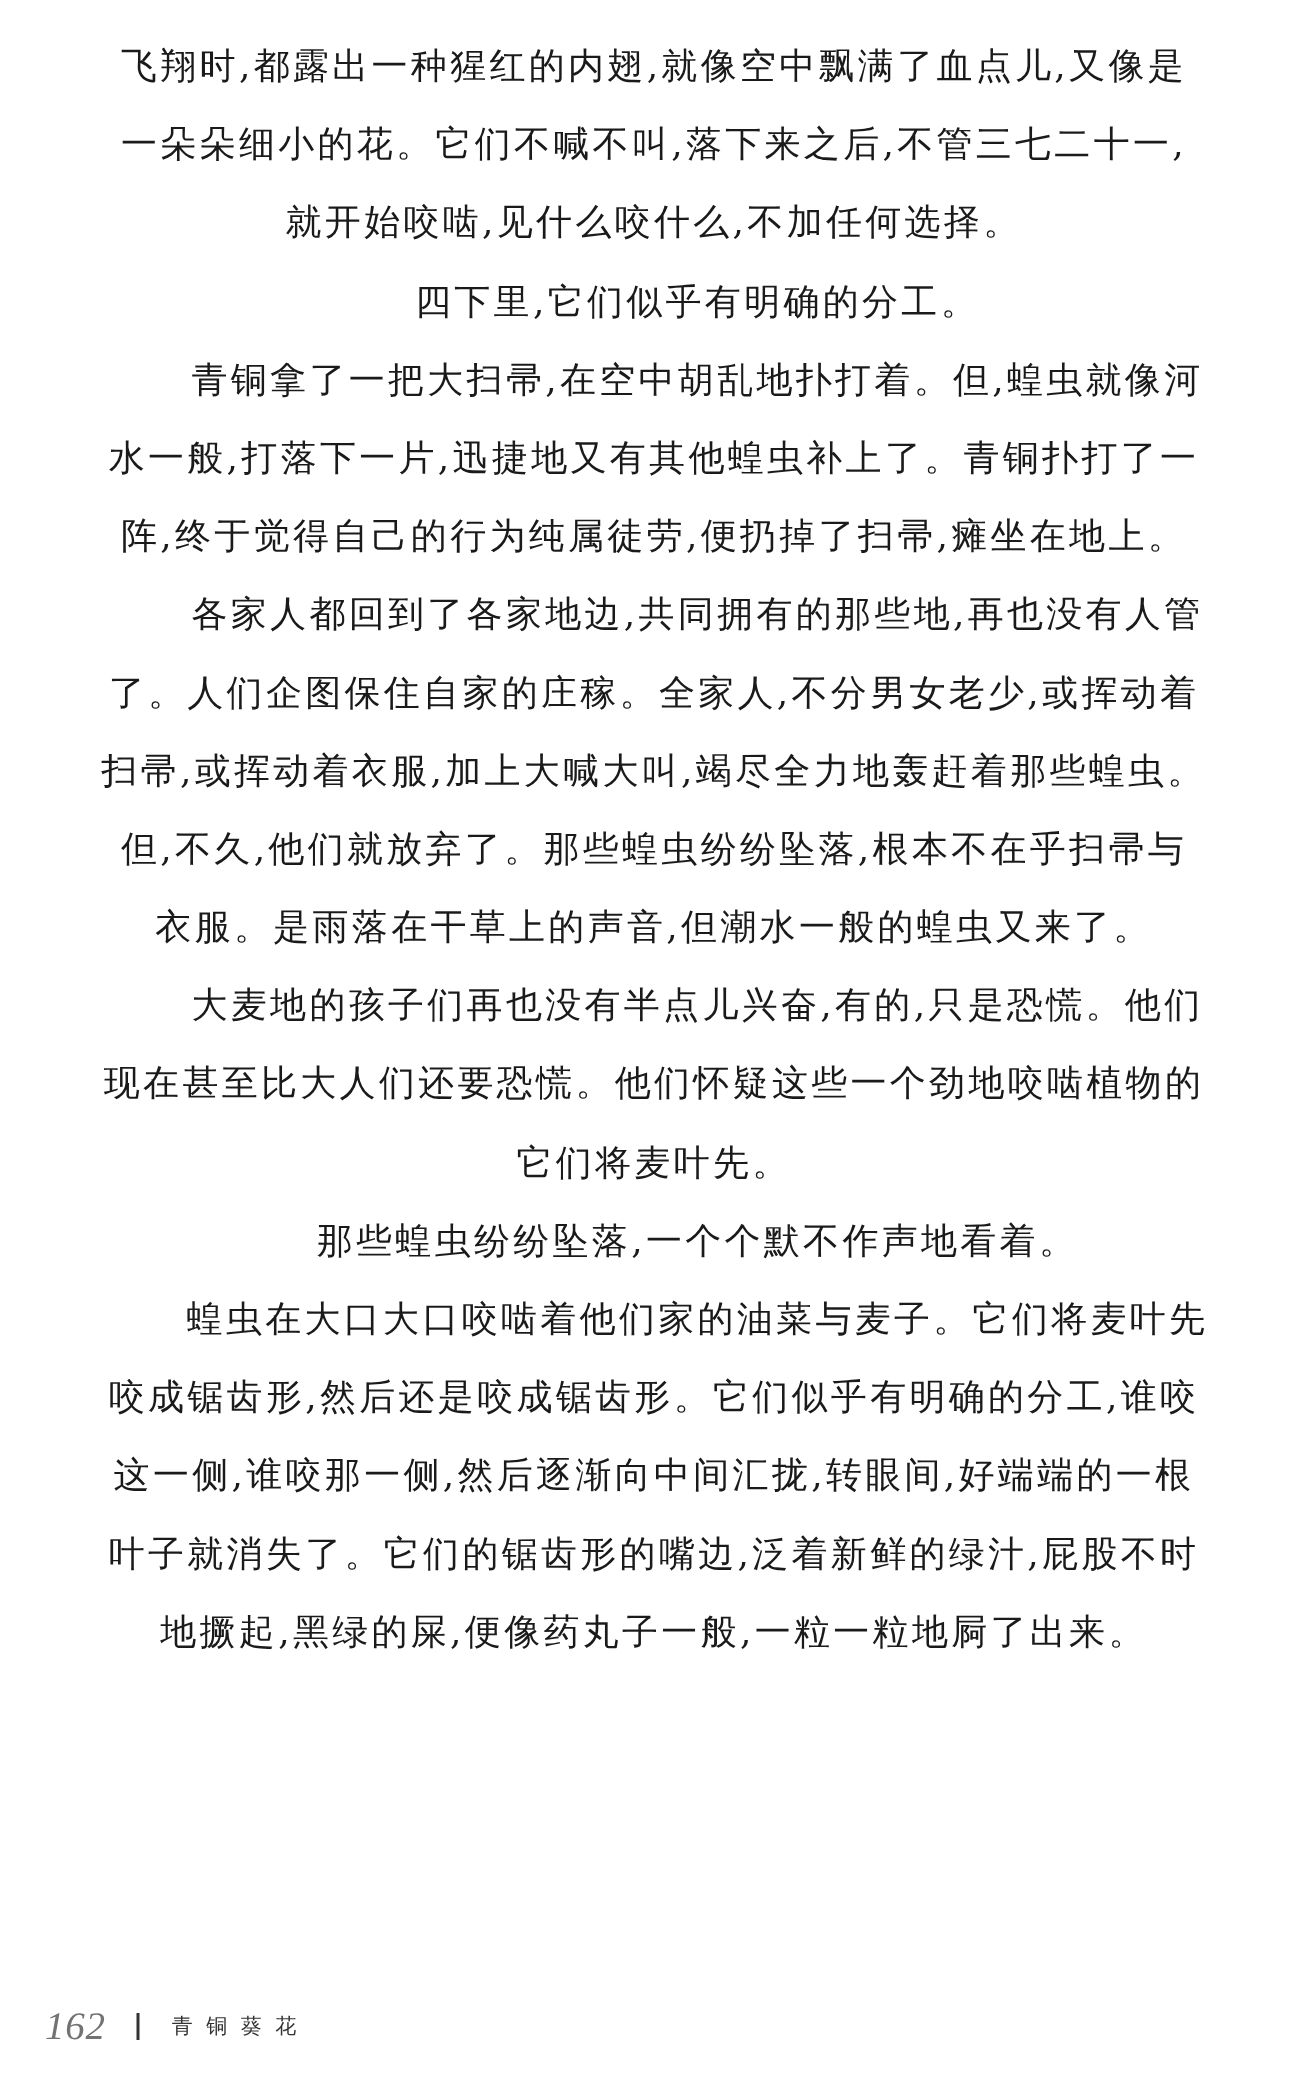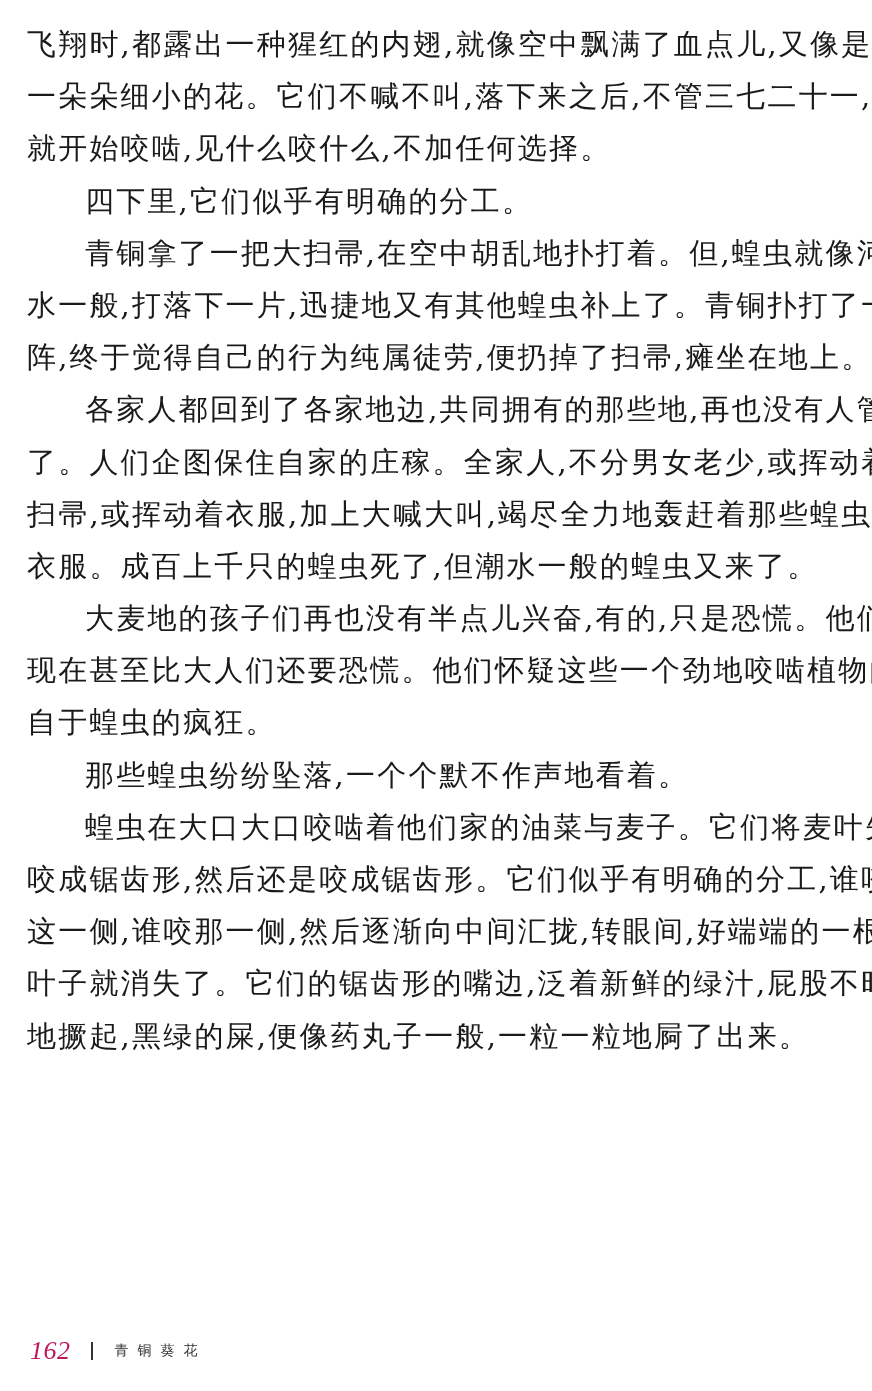--- a/index.html
+++ b/index.html
@@ -17,41 +17,42 @@
   }
   .page-body {
     position: absolute;
     left: 27px;
     top: 18px;
     width: 818px;
   }
   .line {
     height: 52.2px;
     line-height: 52.2px;
-    font-size: 29px;
+    font-size: 24px;
     white-space: nowrap;
     overflow: visible;
     letter-spacing: 2.2px;
+    text-align: center;
   }
   .line.indent {
     padding-left: 58px;
   }
   .footer {
     position: absolute;
     left: 30px;
     top: 1331px;
     height: 40px;
     display: flex;
     align-items: center;
   }
   .page-number {
     font-family: "Liberation Serif", "DejaVu Serif", serif;
     font-style: italic;
     font-size: 26px;
-    color: #be185d;
+    color: #737373;
     letter-spacing: 0.5px;
   }
   .footer-divider {
     display: inline-block;
     width: 2px;
     height: 18px;
     background: #333;
     margin-left: 20px;
     margin-right: 22px;
   }
@@ -69,24 +70,25 @@
   <div class="line">飞翔时,都露出一种猩红的内翅,就像空中飘满了血点儿,又像是</div>
   <div class="line">一朵朵细小的花。它们不喊不叫,落下来之后,不管三七二十一,</div>
   <div class="line">就开始咬啮,见什么咬什么,不加任何选择。</div>
   <div class="line indent">四下里,它们似乎有明确的分工。</div>
   <div class="line indent">青铜拿了一把大扫帚,在空中胡乱地扑打着。但,蝗虫就像河</div>
   <div class="line">水一般,打落下一片,迅捷地又有其他蝗虫补上了。青铜扑打了一</div>
   <div class="line">阵,终于觉得自己的行为纯属徒劳,便扔掉了扫帚,瘫坐在地上。</div>
   <div class="line indent">各家人都回到了各家地边,共同拥有的那些地,再也没有人管</div>
   <div class="line">了。人们企图保住自家的庄稼。全家人,不分男女老少,或挥动着</div>
   <div class="line">扫帚,或挥动着衣服,加上大喊大叫,竭尽全力地轰赶着那些蝗虫。</div>
-  <div class="line">衣服。成百上千只的蝗虫死了,但潮水一般的蝗虫又来了。</div>
+  <div class="line">但,不久,他们就放弃了。那些蝗虫纷纷坠落,根本不在乎扫帚与</div>
+  <div class="line">衣服。是雨落在干草上的声音,但潮水一般的蝗虫又来了。</div>
   <div class="line indent">大麦地的孩子们再也没有半点儿兴奋,有的,只是恐慌。他们</div>
   <div class="line">现在甚至比大人们还要恐慌。他们怀疑这些一个劲地咬啮植物的</div>
-  <div class="line">自于蝗虫的疯狂。</div>
+  <div class="line">它们将麦叶先。</div>
   <div class="line indent">那些蝗虫纷纷坠落,一个个默不作声地看着。</div>
   <div class="line indent">蝗虫在大口大口咬啮着他们家的油菜与麦子。它们将麦叶先</div>
   <div class="line">咬成锯齿形,然后还是咬成锯齿形。它们似乎有明确的分工,谁咬</div>
   <div class="line">这一侧,谁咬那一侧,然后逐渐向中间汇拢,转眼间,好端端的一根</div>
   <div class="line">叶子就消失了。它们的锯齿形的嘴边,泛着新鲜的绿汁,屁股不时</div>
   <div class="line">地撅起,黑绿的屎,便像药丸子一般,一粒一粒地屙了出来。</div>
 </div>
 
 <div class="footer">
   <span class="page-number">162</span>

